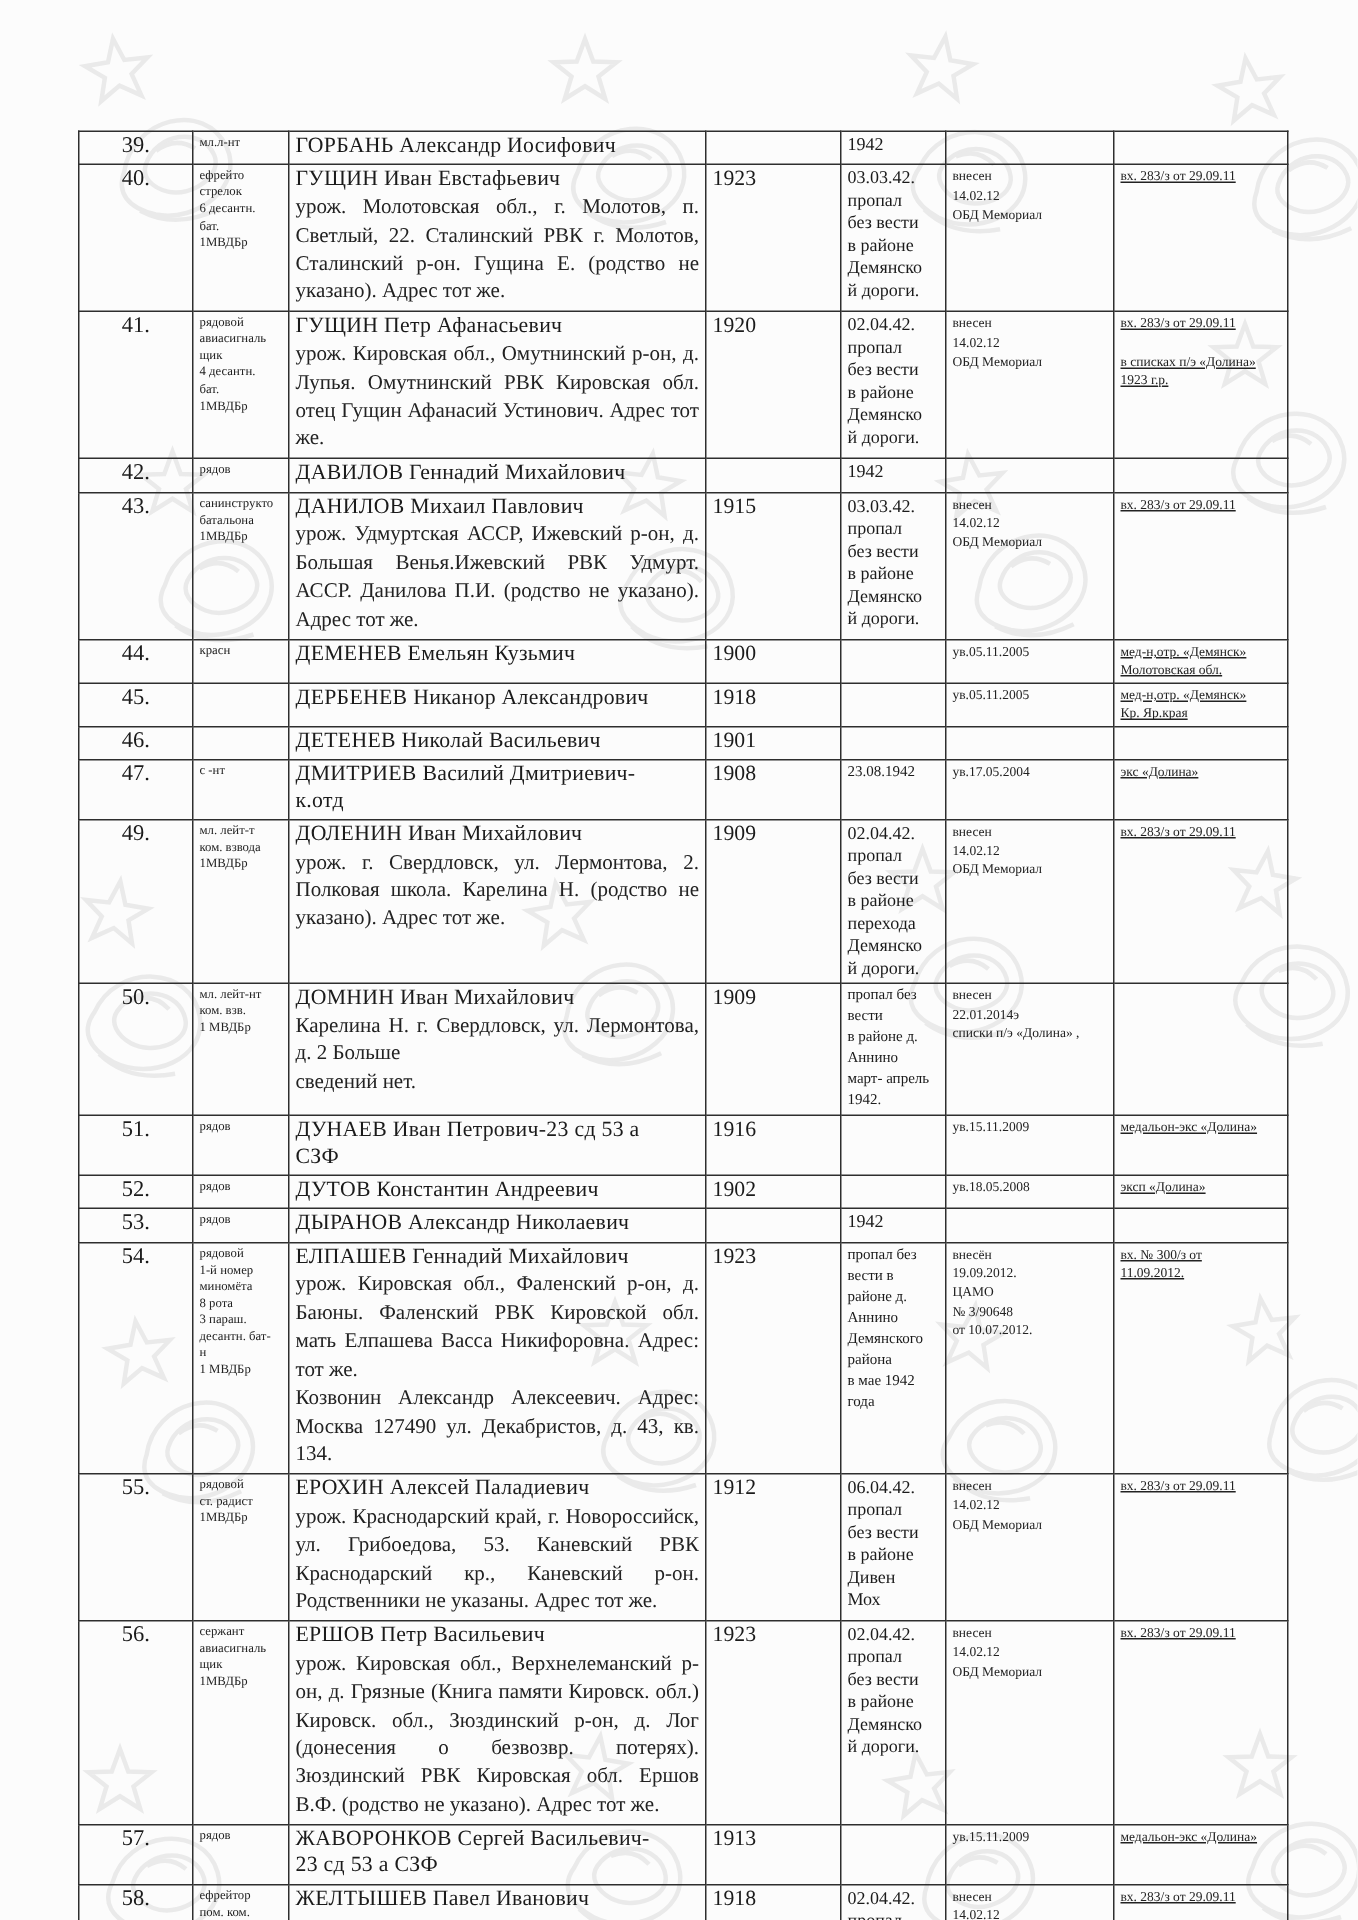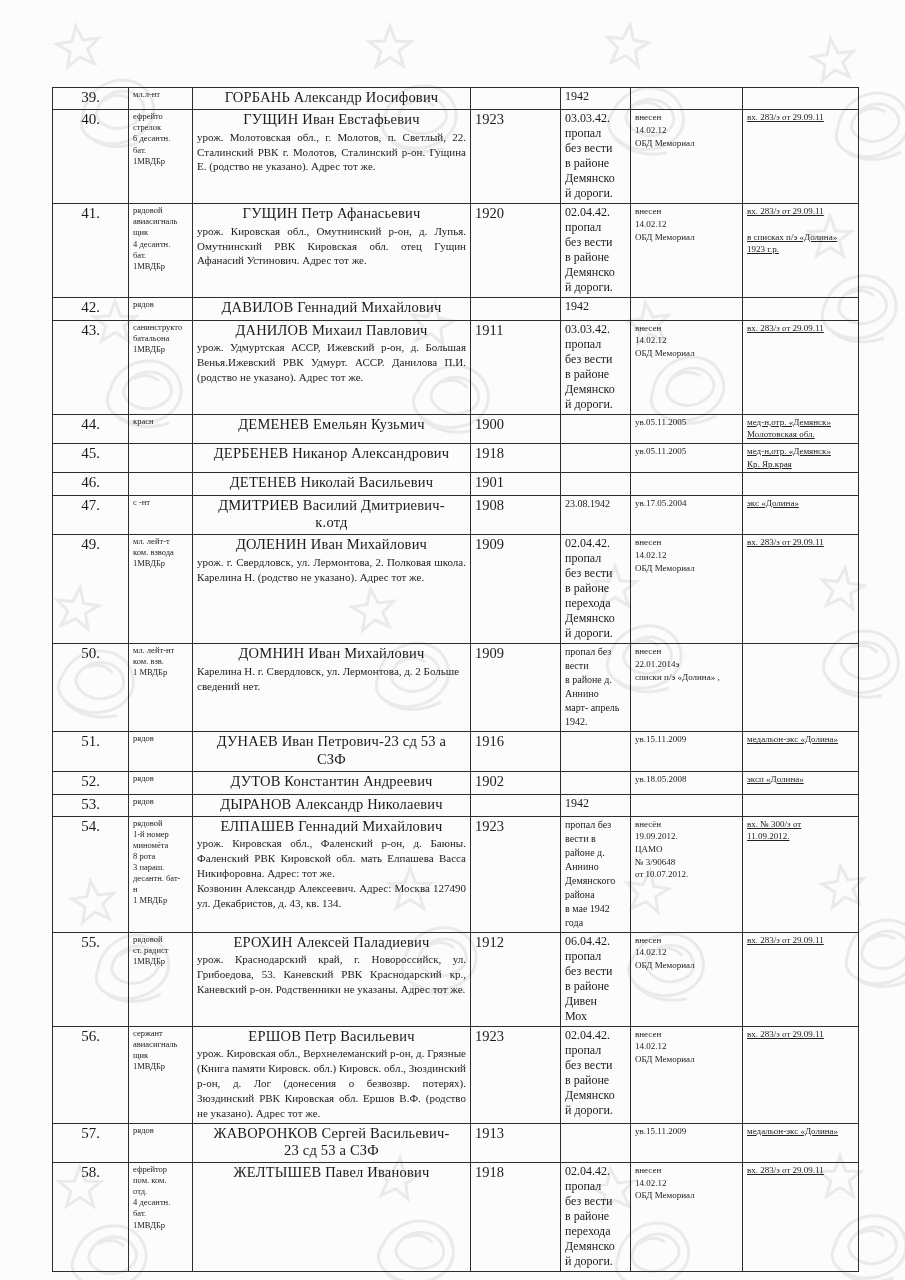--- a/index.html
+++ b/index.html
@@ -23,22 +23,22 @@
   }
   table.records td{
     border:1px solid #2e2e2e;
     vertical-align:top;
     padding:1px 4px 2px 4px;
     overflow:hidden;
   }
   td.c-num{text-align:center;font-size:15px;padding-top:2px;}
   td.c-rank{font-size:8.5px;line-height:1.3;white-space:pre-line;padding-top:3px;color:#222;}
   td.c-name{padding-left:6px;}
-  .name{font-size:14.5px;line-height:1.2;white-space:pre-line;letter-spacing:.2px;text-align:center;}
-  .details{font-size:11px;line-height:1.35;text-align:justify;white-space:pre-line;margin-top:1px;color:#222;}
+  .name{font-size:14.5px;line-height:1.2;white-space:pre-line;letter-spacing:.2px;}
+  .details{font-size:14px;line-height:1.35;text-align:justify;white-space:pre-line;margin-top:1px;color:#222;}
   td.c-year{font-size:14.5px;padding-left:7px;padding-top:2px;}
   td.c-fate{line-height:1.25;white-space:pre-line;}
   td.c-fate.lg{font-size:12px;}
   td.c-fate.sm{font-size:10px;line-height:1.4;}
   td.c-src{font-size:9px;line-height:1.4;white-space:pre-line;padding-top:3px;color:#222;}
   td.c-ref{font-size:9px;line-height:1.4;white-space:pre-line;padding-top:3px;color:#222;text-decoration:underline;}
 </style>
 </head>
 <body>
 
@@ -354,21 +354,21 @@
   </tr>
         <tr>
     <td class="c-num">43.</td>
     <td class="c-rank">санинструкто
 батальона
 1МВДБр</td>
     <td class="c-name">
       <div class="name">ДАНИЛОВ Михаил Павлович</div>
       <div class="details">урож. Удмуртская АССР, Ижевский р-он, д. Большая Венья.Ижевский РВК Удмурт. АССР. Данилова П.И. (родство не указано). Адрес тот же.</div>
     </td>
-    <td class="c-year">1911</td>
+    <td class="c-year">1915</td>
     <td class="c-fate lg">03.03.42.
 пропал
 без вести
 в районе
 Демянско
 й дороги.</td>
     <td class="c-src">внесен
 14.02.12
 ОБД Мемориал</td>
     <td class="c-ref">вх. 283/з от 29.09.11</td>

